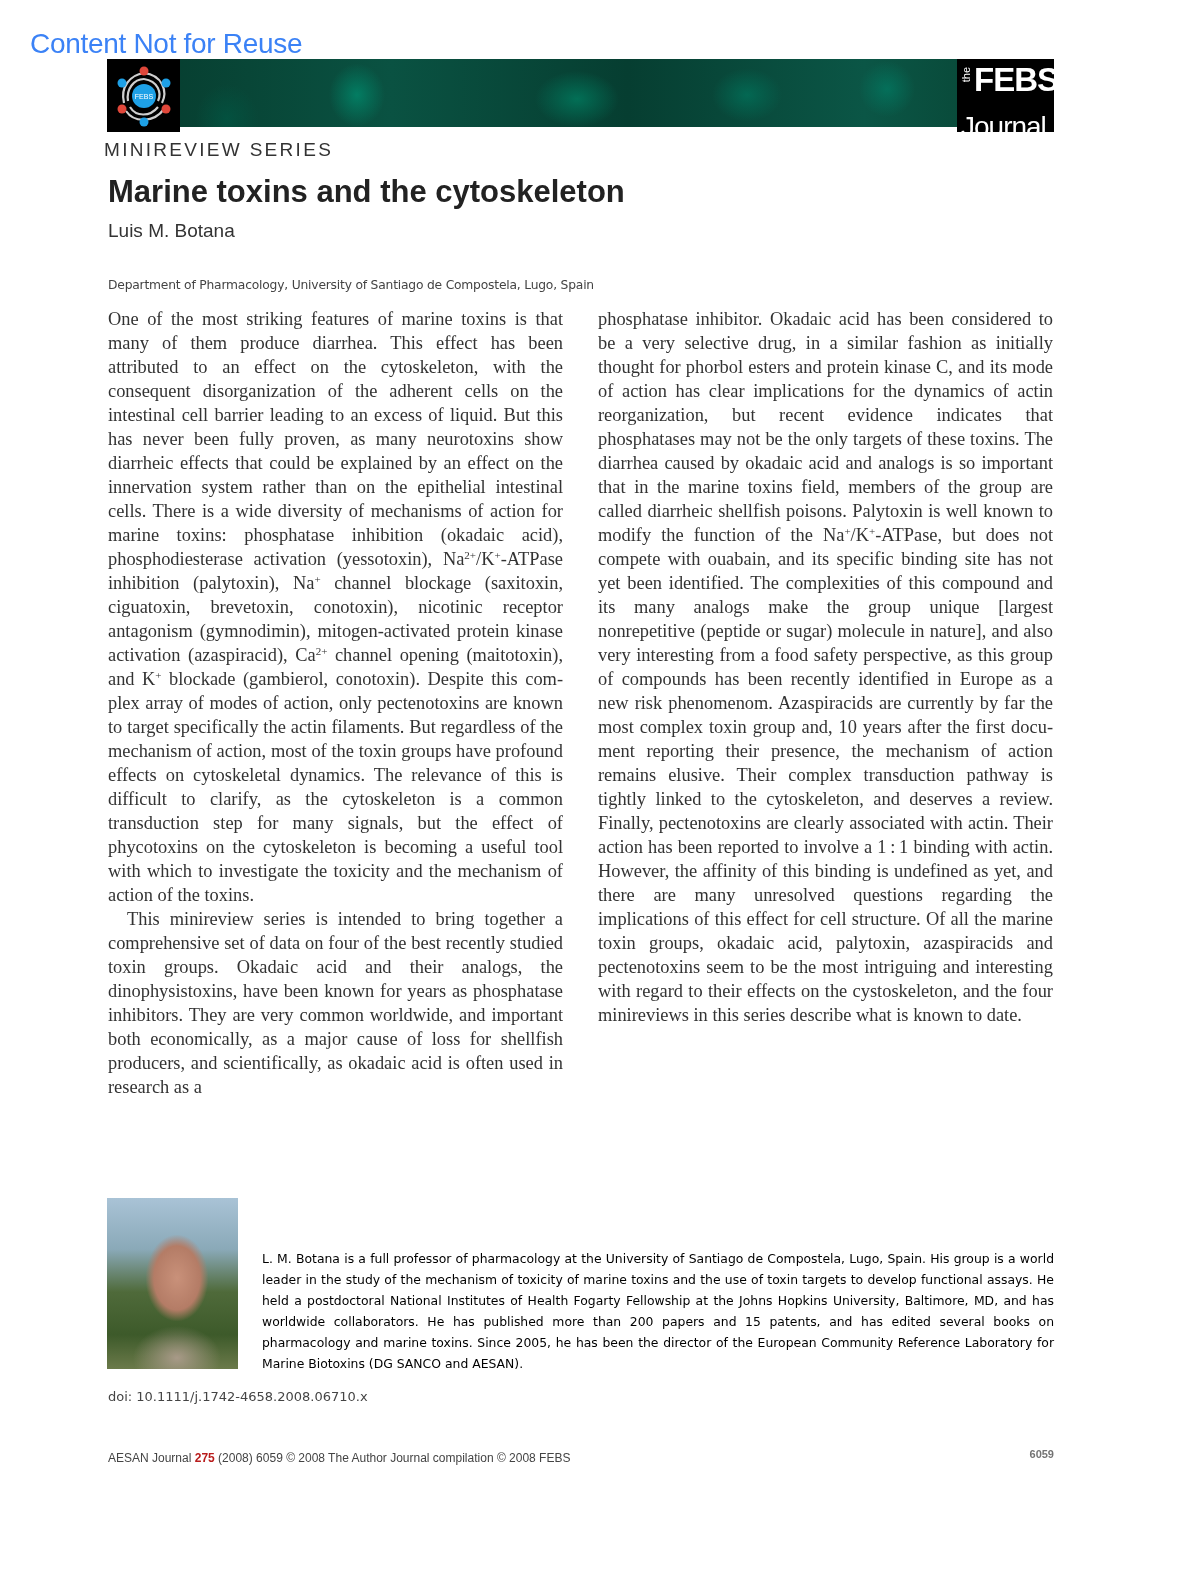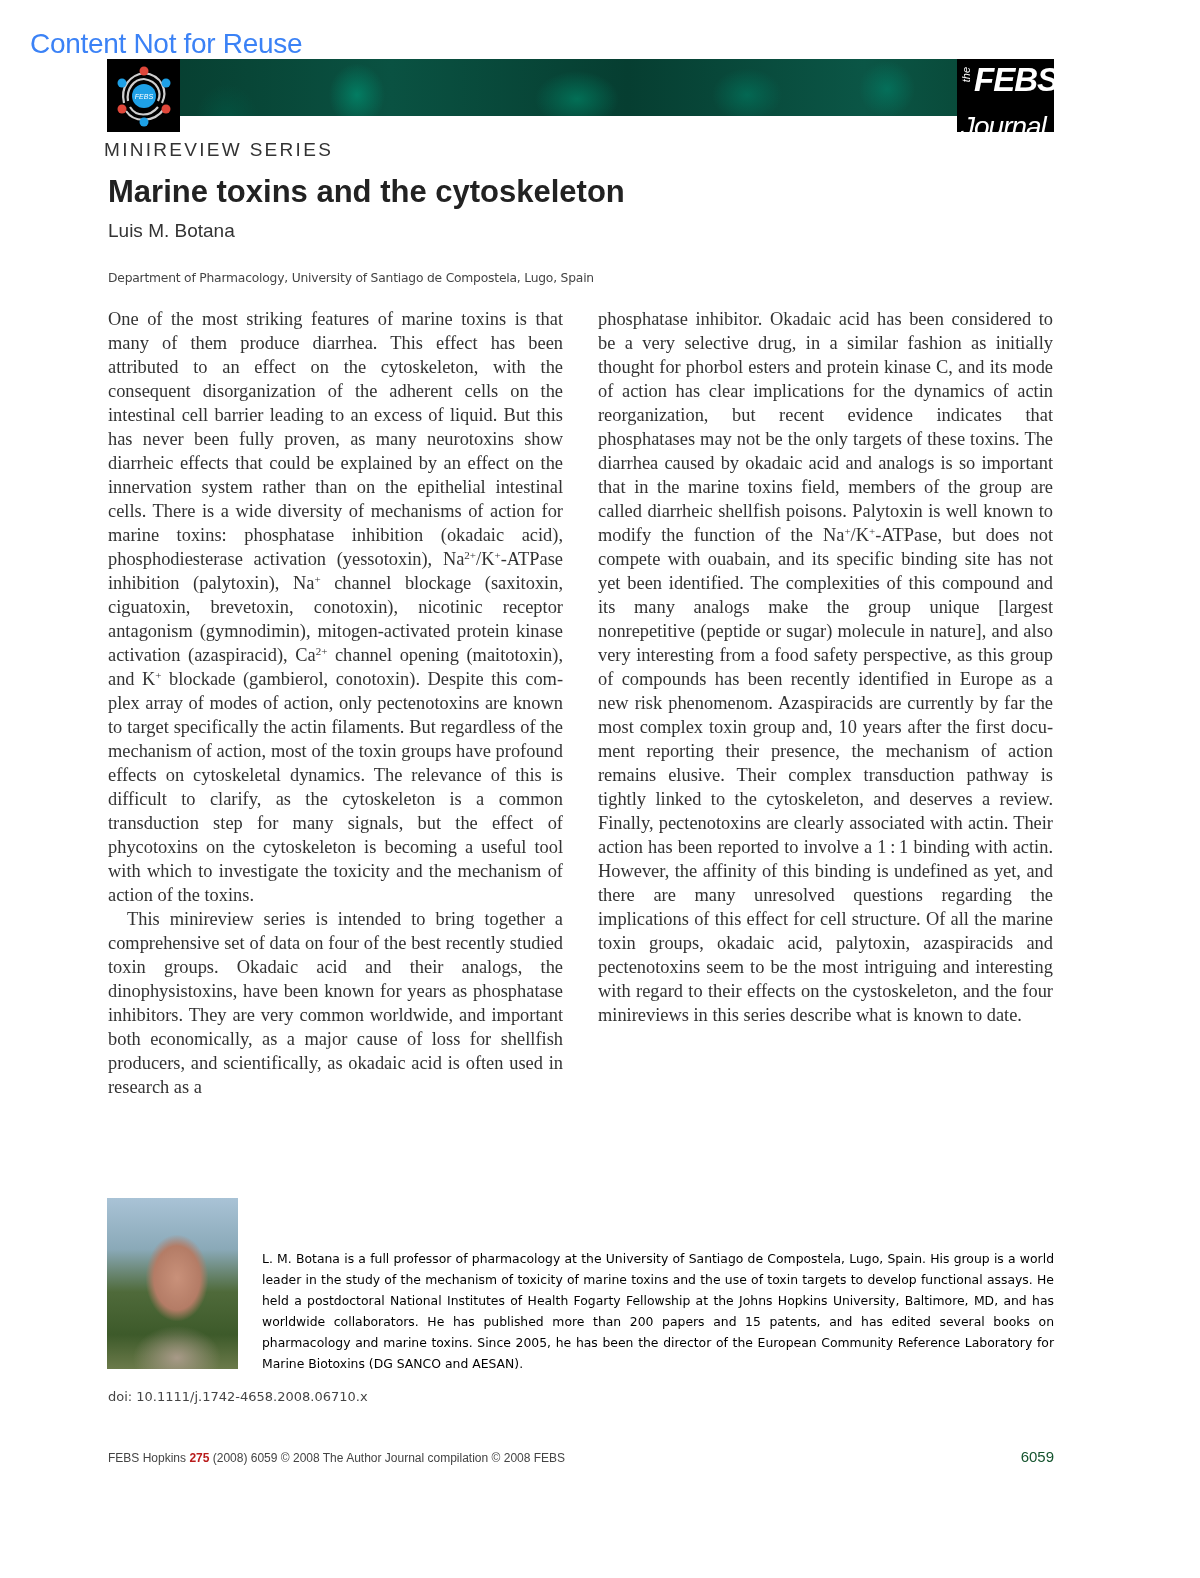--- a/index.html
+++ b/index.html
@@ -3,30 +3,29 @@
 <meta charset="utf-8">
 <style>
   html, body { margin: 0; padding: 0; background: #ffffff; }
   body { width: 1200px; height: 1578px; position: relative; overflow: hidden; }
   .watermark {
     position: absolute; left: 30px; top: 28px;
     font-family: "Liberation Sans", sans-serif; font-size: 28px; color: #3b82f6;
     letter-spacing: -0.3px; z-index: 3;
   }
   .banner {
-    position: absolute; left: 107px; top: 59px; width: 947px; height: 57px;
+    position: absolute; left: 107px; top: 59px; width: 947px; height: 68px;
     background:
       radial-gradient(ellipse 40px 45px at 250px 36px, rgba(0,140,110,0.75), rgba(0,0,0,0) 70%),
       radial-gradient(ellipse 60px 40px at 470px 40px, rgba(0,130,100,0.7), rgba(0,0,0,0) 70%),
       radial-gradient(ellipse 50px 38px at 640px 36px, rgba(0,120,95,0.65), rgba(0,0,0,0) 70%),
       radial-gradient(ellipse 40px 40px at 780px 30px, rgba(0,130,105,0.6), rgba(0,0,0,0) 70%),
       radial-gradient(ellipse 45px 50px at 120px 60px, rgba(0,90,70,0.6), rgba(0,0,0,0) 70%),
       linear-gradient(90deg, #063a2c 0%, #0a5242 30%, #063e31 55%, #0b5646 80%, #07402f 100%);
     z-index: 1;
-    font-style: italic;
   }
   .febs-logo {
     position: absolute; left: 0; top: 0; width: 73px; height: 73px; background: #000;
     display: flex; align-items: center; justify-content: center;
   }
   .journal-logo {
     position: absolute; right: 0; top: 0; width: 97px; height: 73px; background: #000;
     color: #fff; font-family: "Liberation Sans", sans-serif;
   }
   .journal-logo .the {
@@ -41,21 +40,21 @@
   }
   .title {
     position: absolute; left: 108px; top: 174px;
     font-family: "Liberation Sans", sans-serif; font-size: 31px; font-weight: bold; color: #222;
   }
   .author {
     position: absolute; left: 108px; top: 220px;
     font-family: "Liberation Sans", sans-serif; font-size: 19px; color: #333;
   }
   .affil {
-    position: absolute; left: 108px; top: 271px;
+    position: absolute; left: 108px; top: 278px;
     font-family: "DejaVu Sans", sans-serif; font-size: 12.3px; color: #444; letter-spacing: -0.2px;
   }
   .col {
     position: absolute; top: 307px; width: 455px;
     font-family: "Liberation Serif", serif; font-size: 18.4px; line-height: 24px; color: #333;
     text-align: justify; hyphens: manual;
   }
   .col p { margin: 0; }
   .col p.indent { text-indent: 19px; }
   .col-left { left: 108px; }
@@ -76,21 +75,21 @@
     position: absolute; left: 108px; top: 1389px;
     font-family: "DejaVu Sans", sans-serif; font-size: 13px; color: #444;
   }
   .footer {
     position: absolute; left: 108px; top: 1451px;
     font-family: "Liberation Sans", sans-serif; font-size: 12px; color: #444;
   }
   .footer b { color: #b91c1c; }
   .pageno {
     position: absolute; left: 1000px; top: 1448px; width: 54px; text-align: right;
-    font-family: "Liberation Sans", sans-serif; font-size: 15px; font-weight: normal; color: #14532d;
+    font-family: "Liberation Sans", sans-serif; font-size: 11px; font-weight: bold; color: #737373;
   }
   sup { font-size: 11px; line-height: 0; vertical-align: 6px; }
 </style>
 </head>
 <body>
 
 <div class="watermark">Content Not for Reuse</div>
 
 <div class="banner">
   <div class="febs-logo">
@@ -133,15 +132,15 @@
 <div class="col col-right">
   <p><span>phosphatase inhibitor. Okadaic acid has been consid­ered to be a very selective drug, in a similar fashion as initially thought for phorbol esters and protein kin­ase C, and its mode of action has clear implications for the dynamics of actin reorganization, but recent evidence indicates that phosphatases may not be the only targets of these toxins. The diarrhea caused by okadaic acid and analogs is so important that in the marine toxins field, members of the group are called diarrheic shellfish poisons. Palytoxin is well known to modify the function of the Na</span><sup>+</sup><span>/K</span><sup>+</sup><span>-ATPase, but does not compete with ouabain, and its specific binding site has not yet been identified. The complexities of this compound and its many analogs make the group unique [largest nonrepetitive (peptide or sugar) mole­cule in nature], and also very interesting from a food safety perspective, as this group of compounds has been recently identified in Europe as a new risk phe­nomenom. Azaspiracids are currently by far the most complex toxin group and, 10 years after the first docu­ment reporting their presence, the mechanism of action remains elusive. Their complex transduction pathway is tightly linked to the cytoskeleton, and deserves a review. Finally, pectenotoxins are clearly associated with actin. Their action has been reported to involve a 1 : 1 binding with actin. However, the affinity of this binding is undefined as yet, and there are many unre­solved questions regarding the implications of this effect for cell structure. Of all the marine toxin groups, okadaic acid, palytoxin, azaspiracids and pectenotoxins seem to be the most intriguing and interesting with regard to their effects on the cystoskeleton, and the four minireviews in this series describe what is known to date.</span></p>
 </div>
 
 <div class="photo"></div>
 <div class="bio">L. M. Botana is a full professor of pharmacology at the University of Santiago de Compostela, Lugo, Spain. His group is a world leader in the study of the mechanism of toxicity of marine toxins and the use of toxin targets to develop functional assays. He held a postdoctoral National Institutes of Health Fogarty Fellowship at the Johns Hopkins Uni­versity, Baltimore, MD, and has worldwide collaborators. He has published more than 200 papers and 15 patents, and has edited several books on pharmacology and marine toxins. Since 2005, he has been the director of the Euro­pean Community Reference Laboratory for Marine Biotoxins (DG SANCO and AESAN).</div>
 
 <div class="doi">doi: 10.1111/j.1742-4658.2008.06710.x</div>
 
 <div class="footer">
-  <span>FEBS Hopkins </span><b>275</b><span> (2008) 6059 © 2008 The Author Journal compilation © 2008 FEBS</span>
+  <span>AESAN Journal </span><b>275</b><span> (2008) 6059 © 2008 The Author Journal compilation © 2008 FEBS</span>
 </div>
 <div class="pageno">6059</div>
 
 </body></html>

